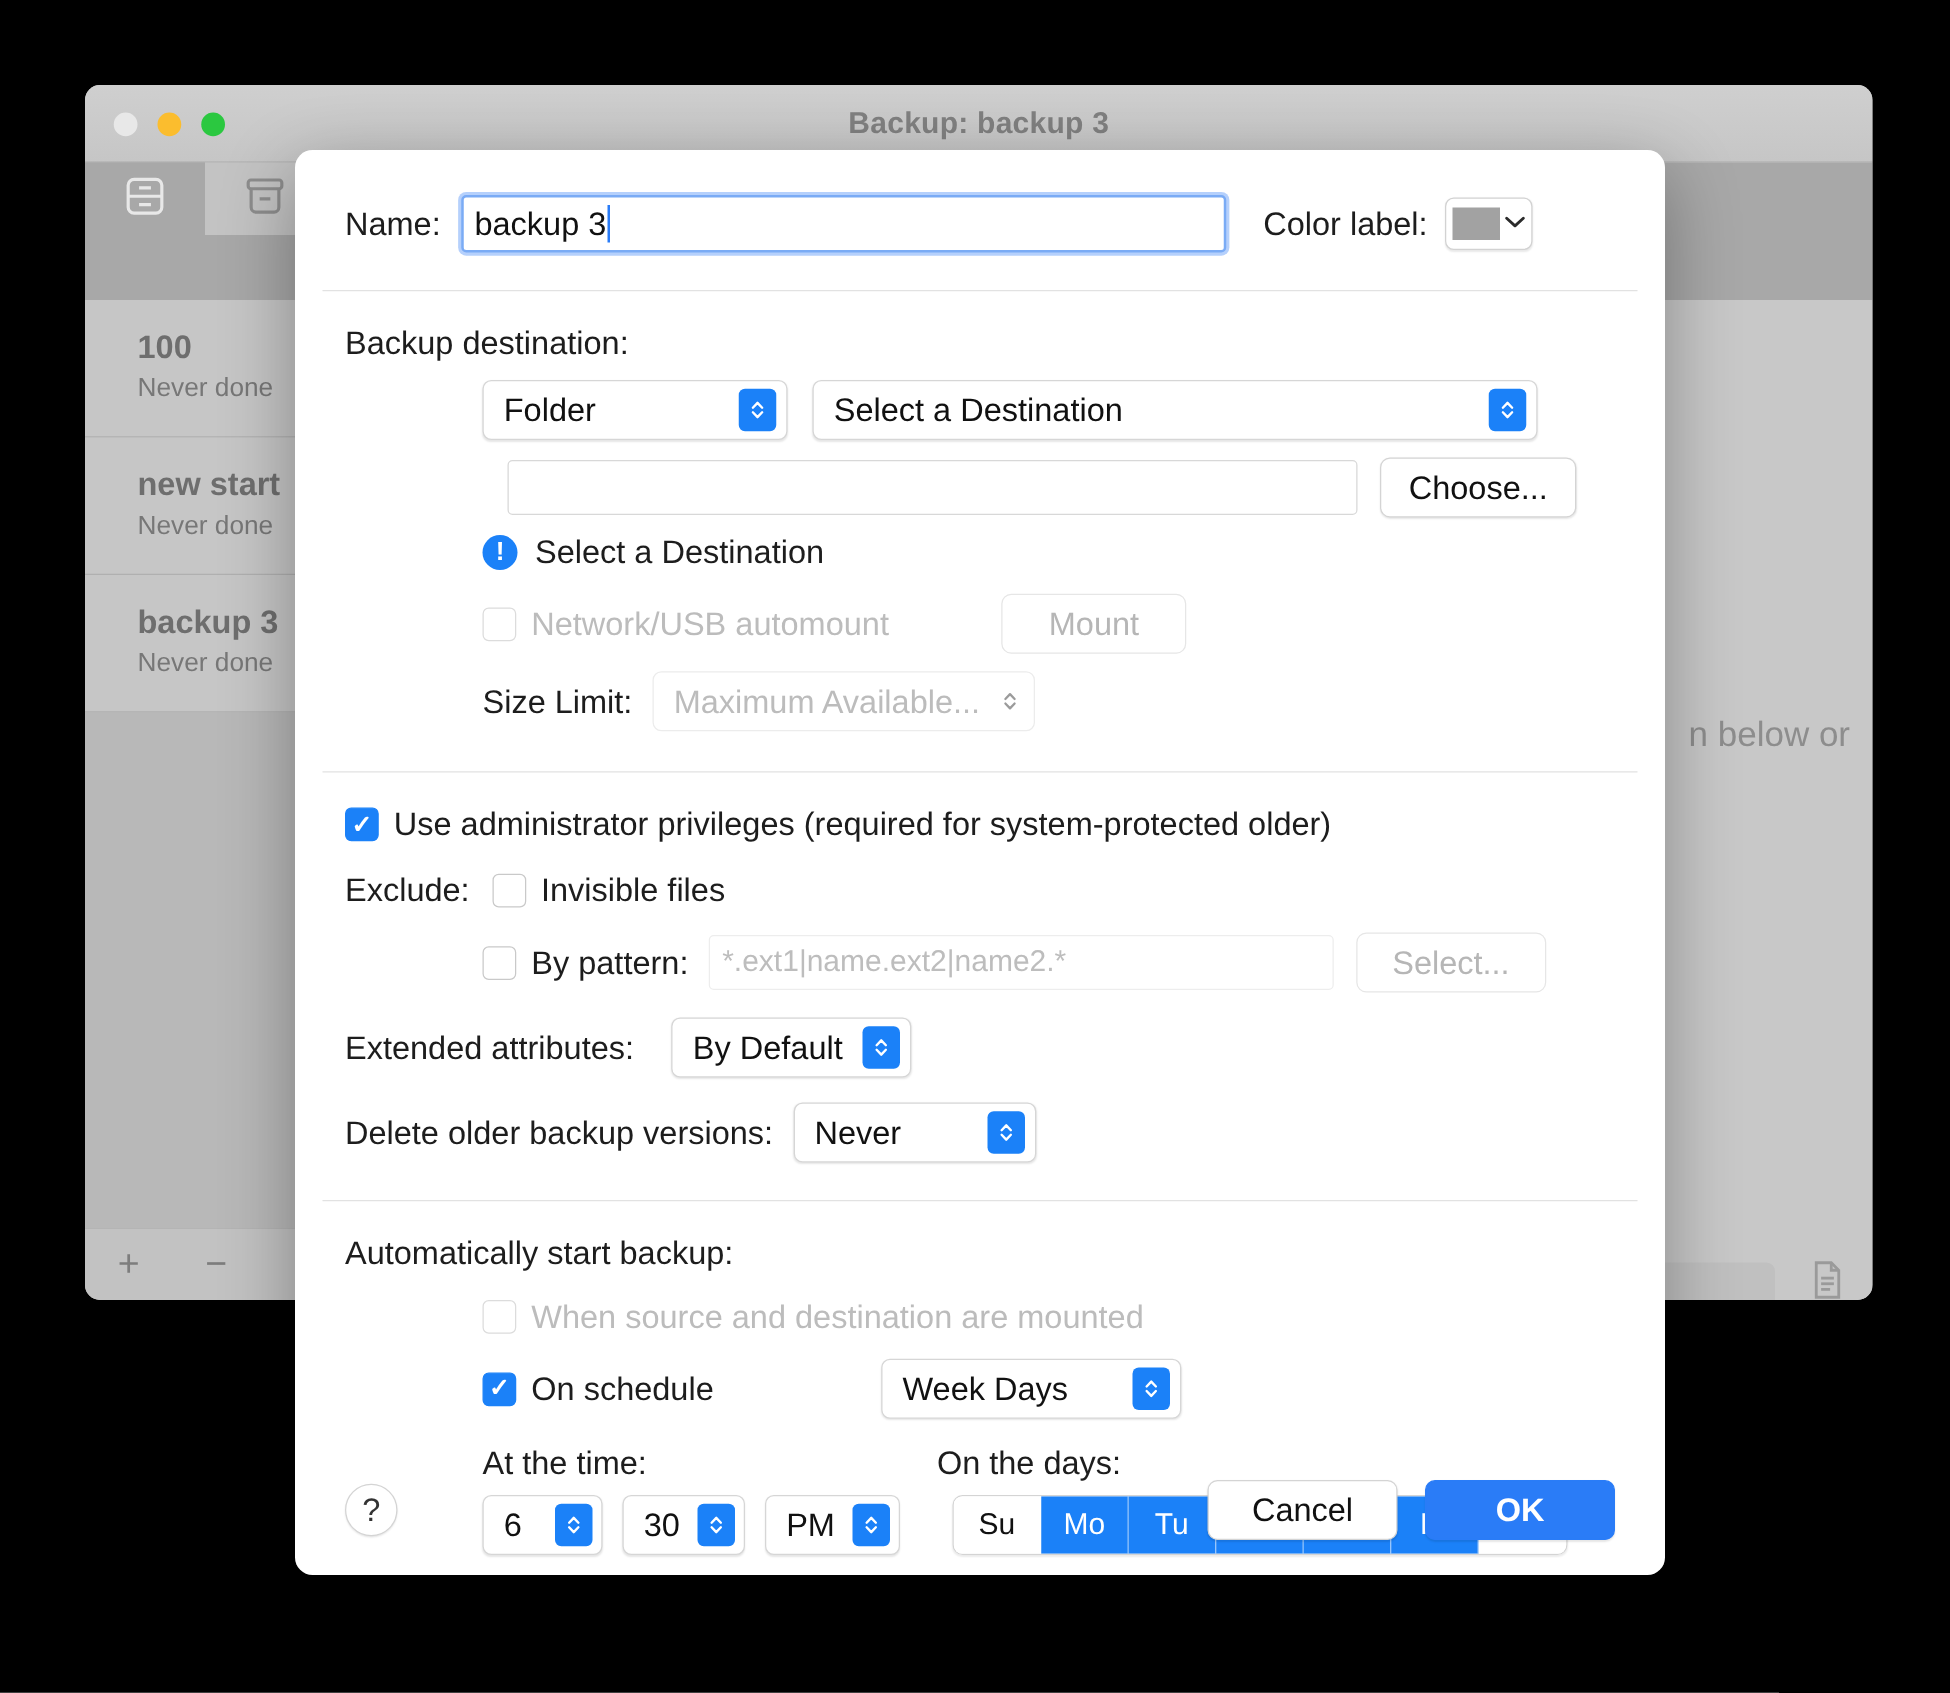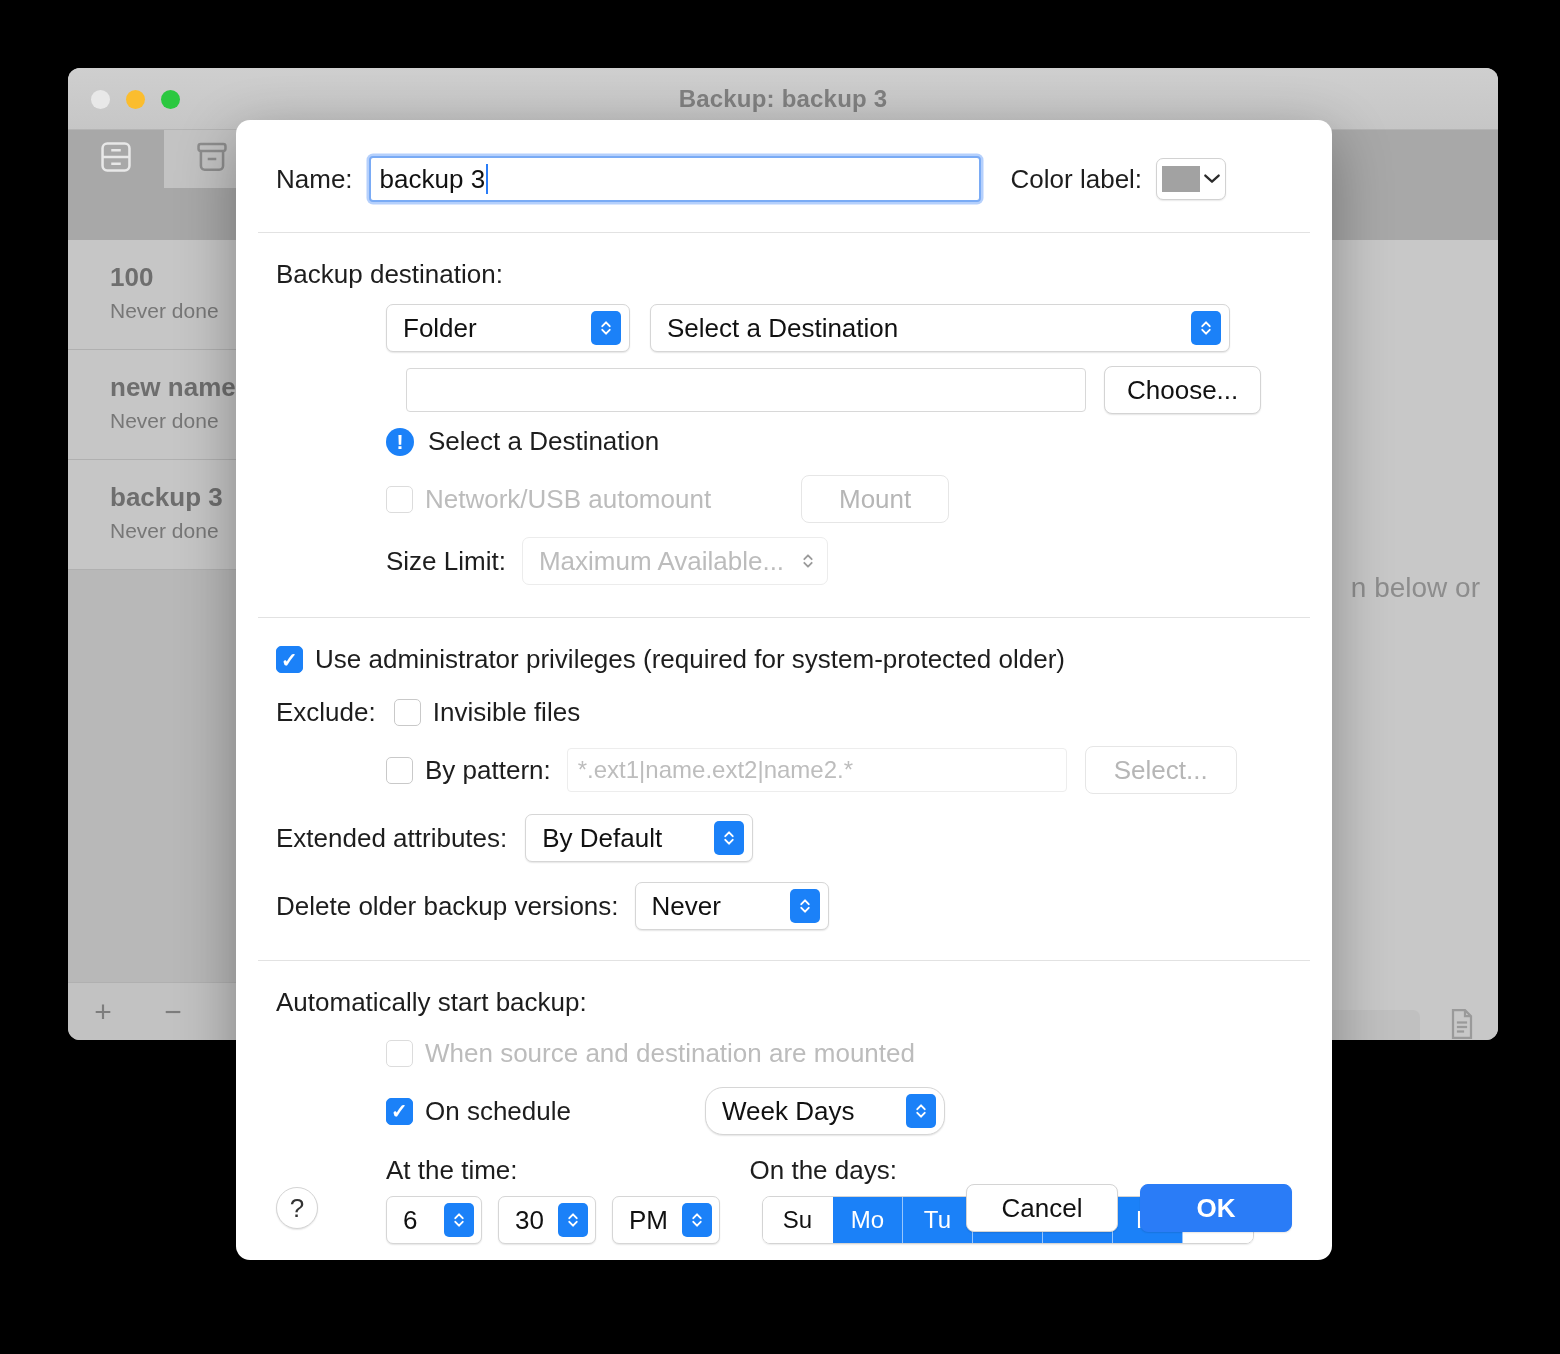--- a/index.html
+++ b/index.html
@@ -309,21 +309,21 @@
   </div>
 
   <div id="bg-subheader">B</div>
 
   <div id="bg-sidebar">
     <div class="bg-list-item">
       <div class="name">100</div>
       <div class="sub">Never done</div>
     </div>
     <div class="bg-list-item">
-      <div class="name">new name</div>
+      <div class="name">new start</div>
       <div class="sub">Never done</div>
     </div>
     <div class="bg-list-item">
       <div class="name">backup 3</div>
       <div class="sub">Never done</div>
     </div>
   </div>
 
   <div id="bg-sidebar-footer">
     <div class="sb-btn">+</div>
@@ -449,21 +449,21 @@
       <span class="cb off"></span>
       <span class="cb-label">By pattern:</span>
       <div class="textfield placeholder-muted" style="width:500px; margin-left:16px; border-color:#ededed;">
         <span>*.ext1|name.ext2|name2.*</span>
       </div>
       <div class="btn disabled" style="margin-left:18px; min-width:152px;">Select...</div>
     </div>
 
     <div class="row" style="margin-bottom:20px;">
       <span class="lbl">Extended attributes:</span>
-      <div class="popup" style="margin-left:18px; width:228px;">
+      <div class="popup" style="margin-left:30px; width:192px;">
         <span class="lab">By Default</span>
         <span class="chev-box">
           <svg width="14" height="20" viewBox="0 0 14 20">
             <path d="M3.3 8.2 L7 4.3 L10.7 8.2" fill="none" stroke="#fff" stroke-width="1.9" stroke-linecap="round" stroke-linejoin="round"></path>
             <path d="M3.3 11.8 L7 15.7 L10.7 11.8" fill="none" stroke="#fff" stroke-width="1.9" stroke-linecap="round" stroke-linejoin="round"></path>
           </svg>
         </span>
       </div>
     </div>
 
@@ -491,21 +491,21 @@
     <div class="row" style="margin-left:110px; margin-bottom:18px;">
       <span class="cb off dim"></span>
       <span class="cb-label dim">When source and destination are mounted</span>
     </div>
 
     <div class="row" style="margin-left:110px; margin-bottom:20px;">
       <span class="cb on">
           <span class="tick">✓</span>
         </span>
       <span class="cb-label">On schedule</span>
-      <div class="popup" style="margin-left:134px; width:240px;border-radius:18px;">
+      <div class="popup" style="margin-left:134px; width:240px;">
         <span class="lab">Week Days</span>
         <span class="chev-box">
           <svg width="14" height="20" viewBox="0 0 14 20">
             <path d="M3.3 8.2 L7 4.3 L10.7 8.2" fill="none" stroke="#fff" stroke-width="1.9" stroke-linecap="round" stroke-linejoin="round"></path>
             <path d="M3.3 11.8 L7 15.7 L10.7 11.8" fill="none" stroke="#fff" stroke-width="1.9" stroke-linecap="round" stroke-linejoin="round"></path>
           </svg>
         </span>
       </div>
     </div>
 

